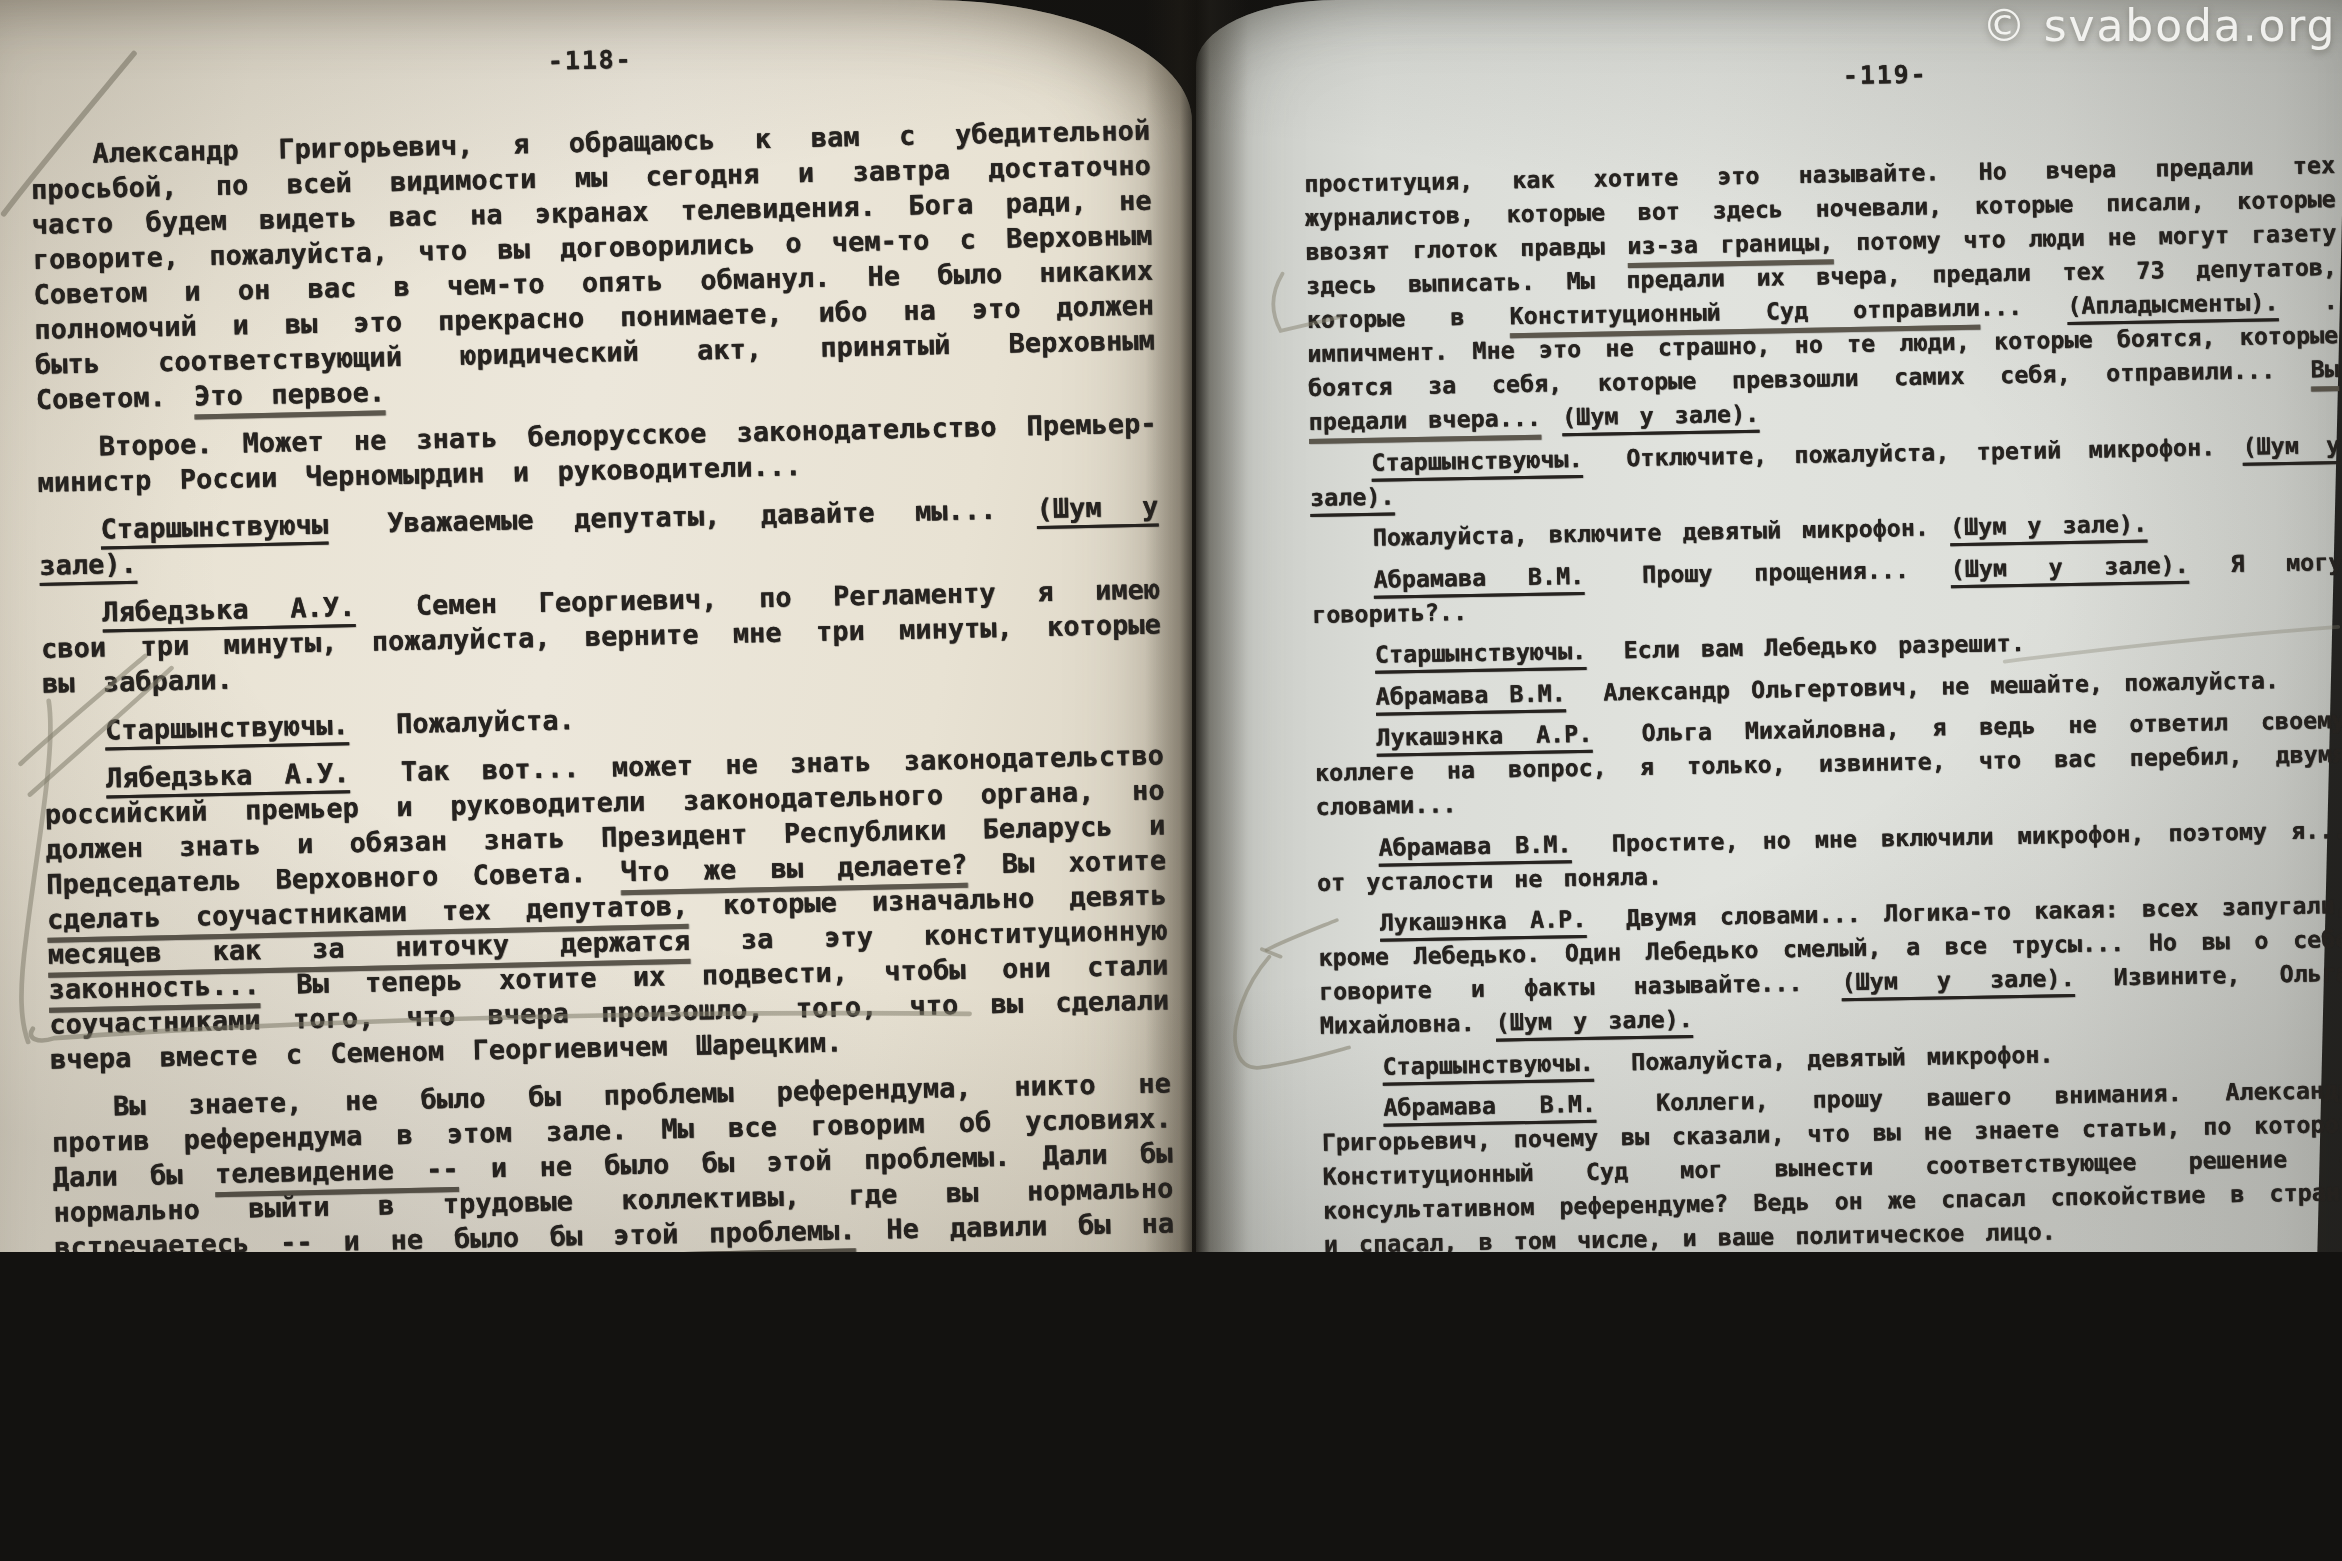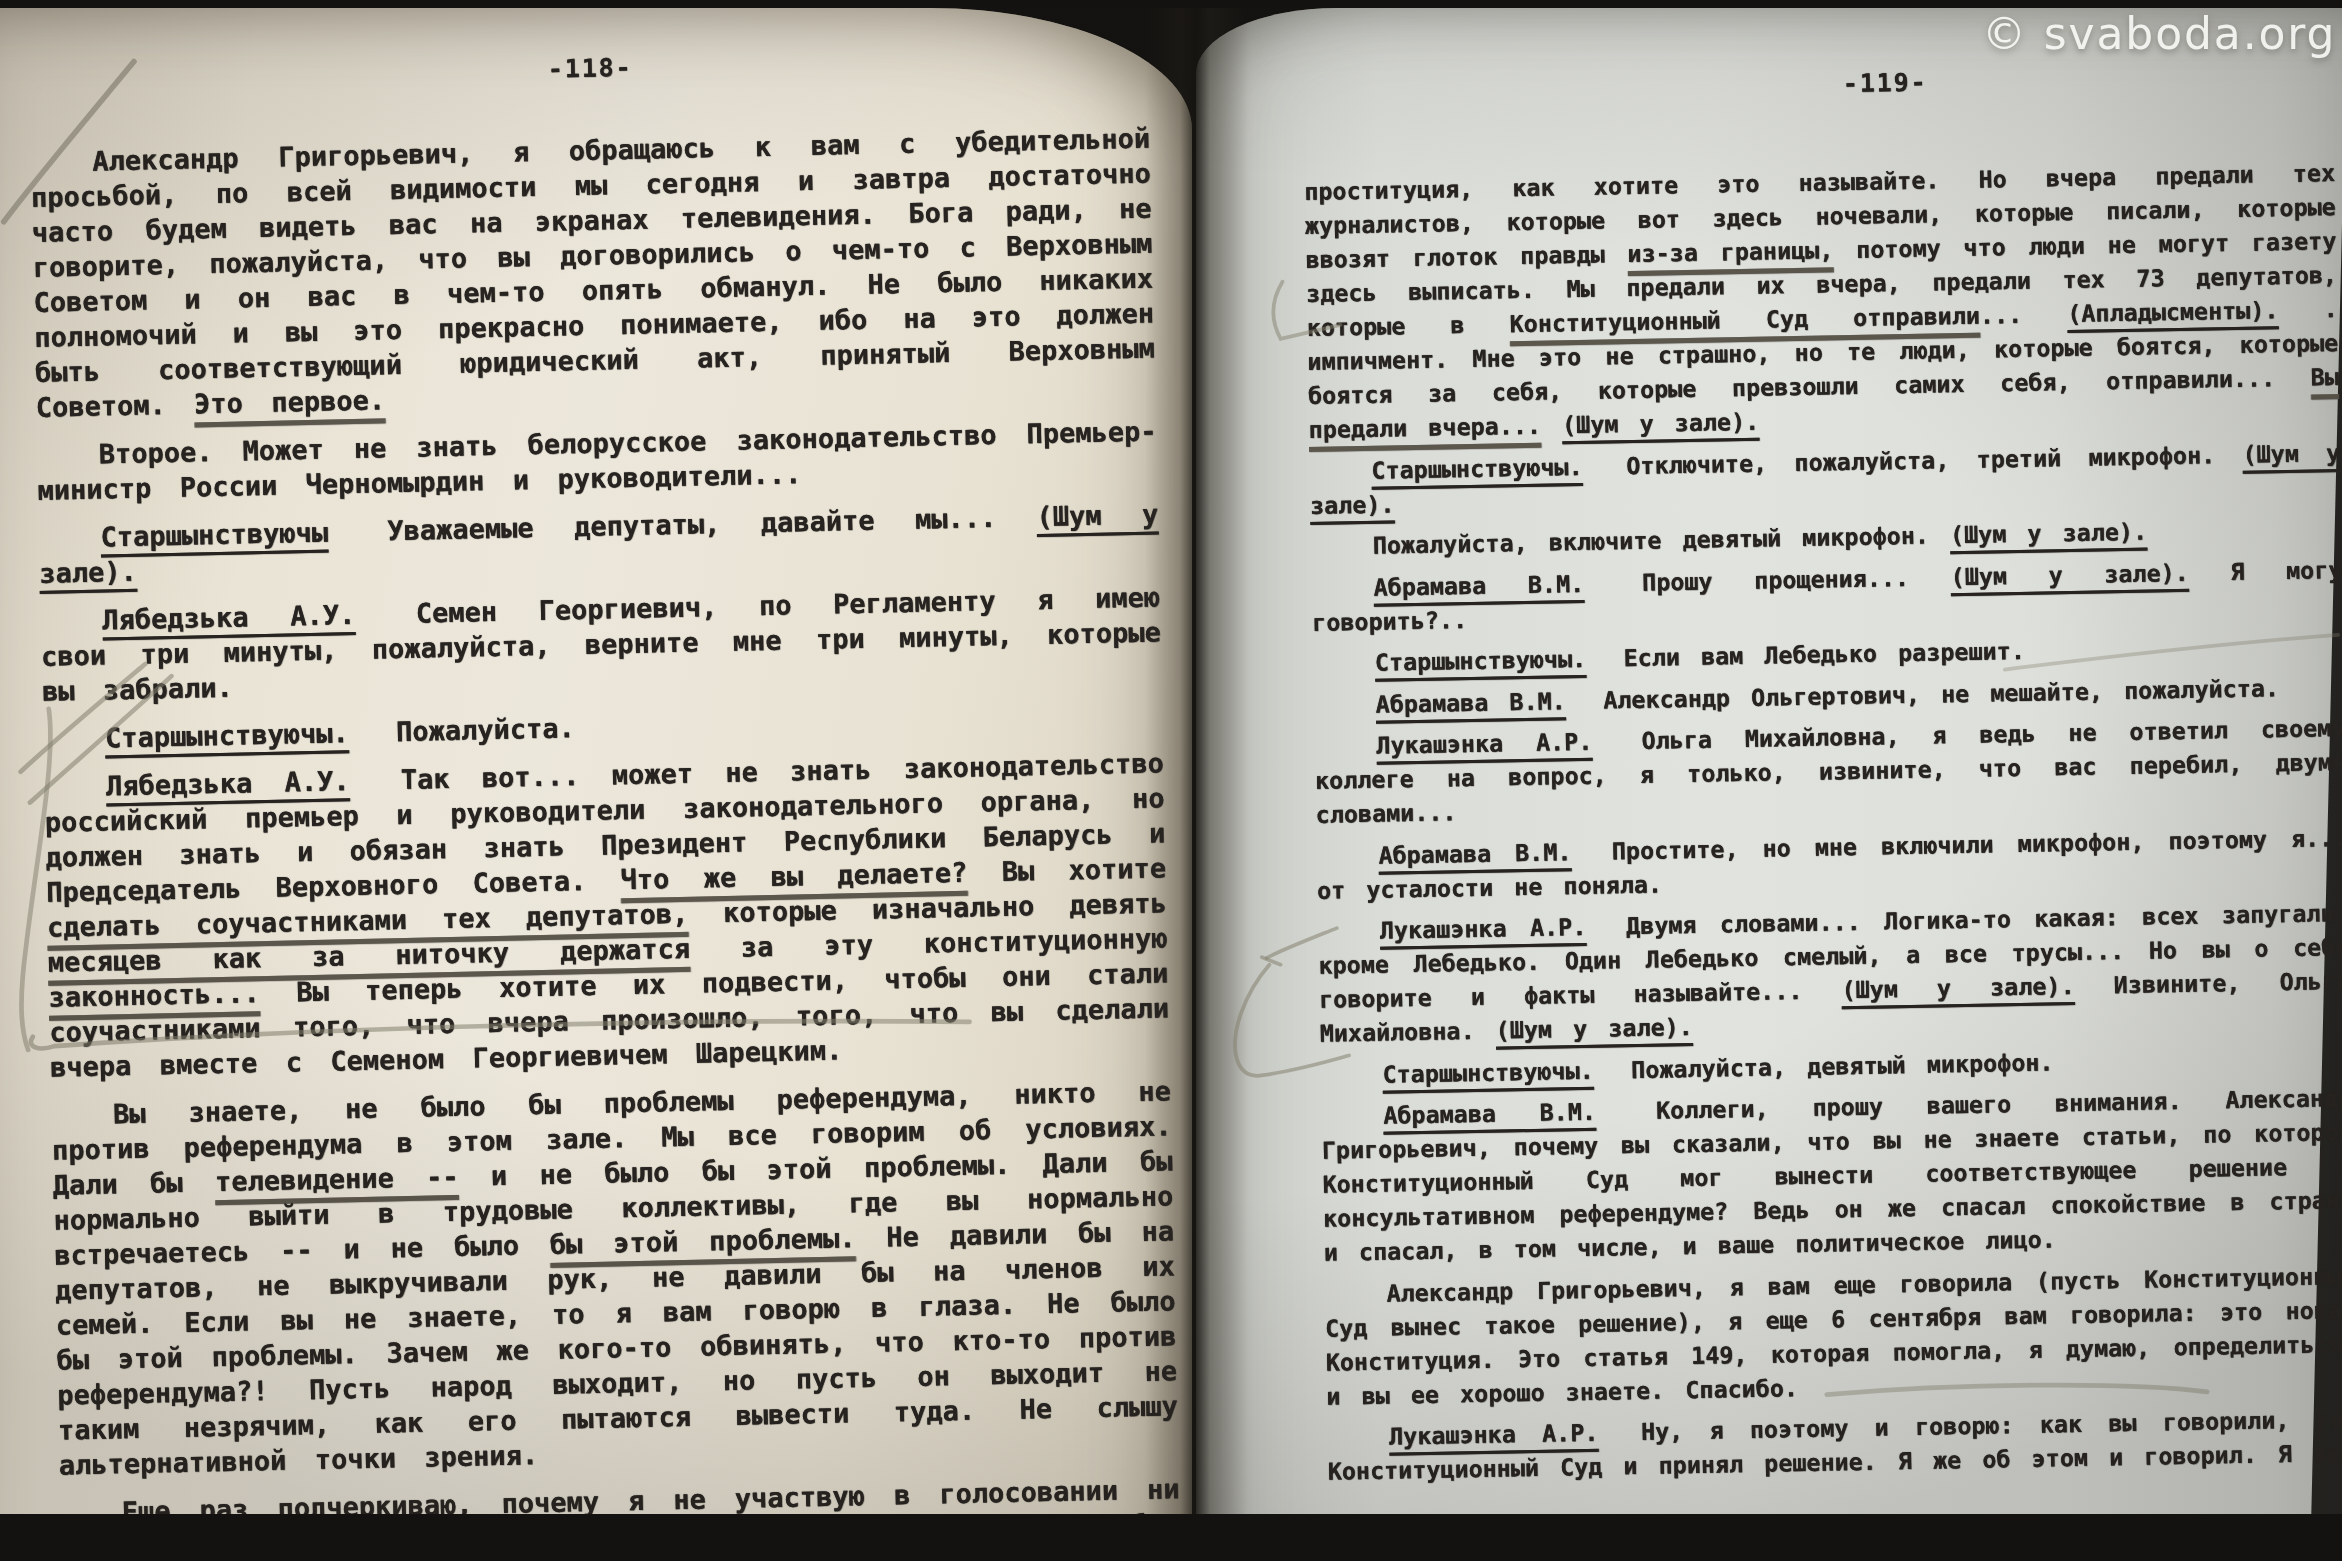--- a/index.html
+++ b/index.html
@@ -1,17 +1,17 @@
 <!DOCTYPE html>
 <html style="font-size:15px"><head>
 <meta charset="utf-8">
 <style>
   html,body{margin:0;padding:0;background:#131210;}
-  #stage{position:relative;width:2342px;height:1506px;overflow:hidden;background:#131210;
-         font-family:"DejaVu Sans Mono", monospace;margin-top:8px;}
+  #stage{position:relative;width:2342px;height:1252px;overflow:hidden;background:#131210;
+         font-family:"DejaVu Sans Mono", monospace;}
   
   .page{position:absolute;top:0;height:1593px;}
   .page-left{left:0;width:1192px;
     background:linear-gradient(100deg,#ddd6c6 0%,#e9e3d4 18%,#ece7db 45%,#e8e2d3 72%,#d5cebd 100%);
     border-top-right-radius:262px 122px;
     box-shadow:inset -66px 9.4px 84px -37px rgba(90,80,62,.5), inset 0 43px 66px -37px rgba(95,86,70,.4);}
   .page-right{left:1196px;width:1147px;
     background:linear-gradient(90deg,#aeafa8 0%,#cdcfca 5%,#dadcd7 16%,#e1e3de 45%,#dddfda 75%,#cfd1cc 94%,#c2c4bf 100%);
     border-top-left-radius:141px 66px;
     box-shadow:inset 56px 19px 84px -47px rgba(70,68,58,.55), inset 0 37px 56px -37px rgba(90,90,80,.35);}

